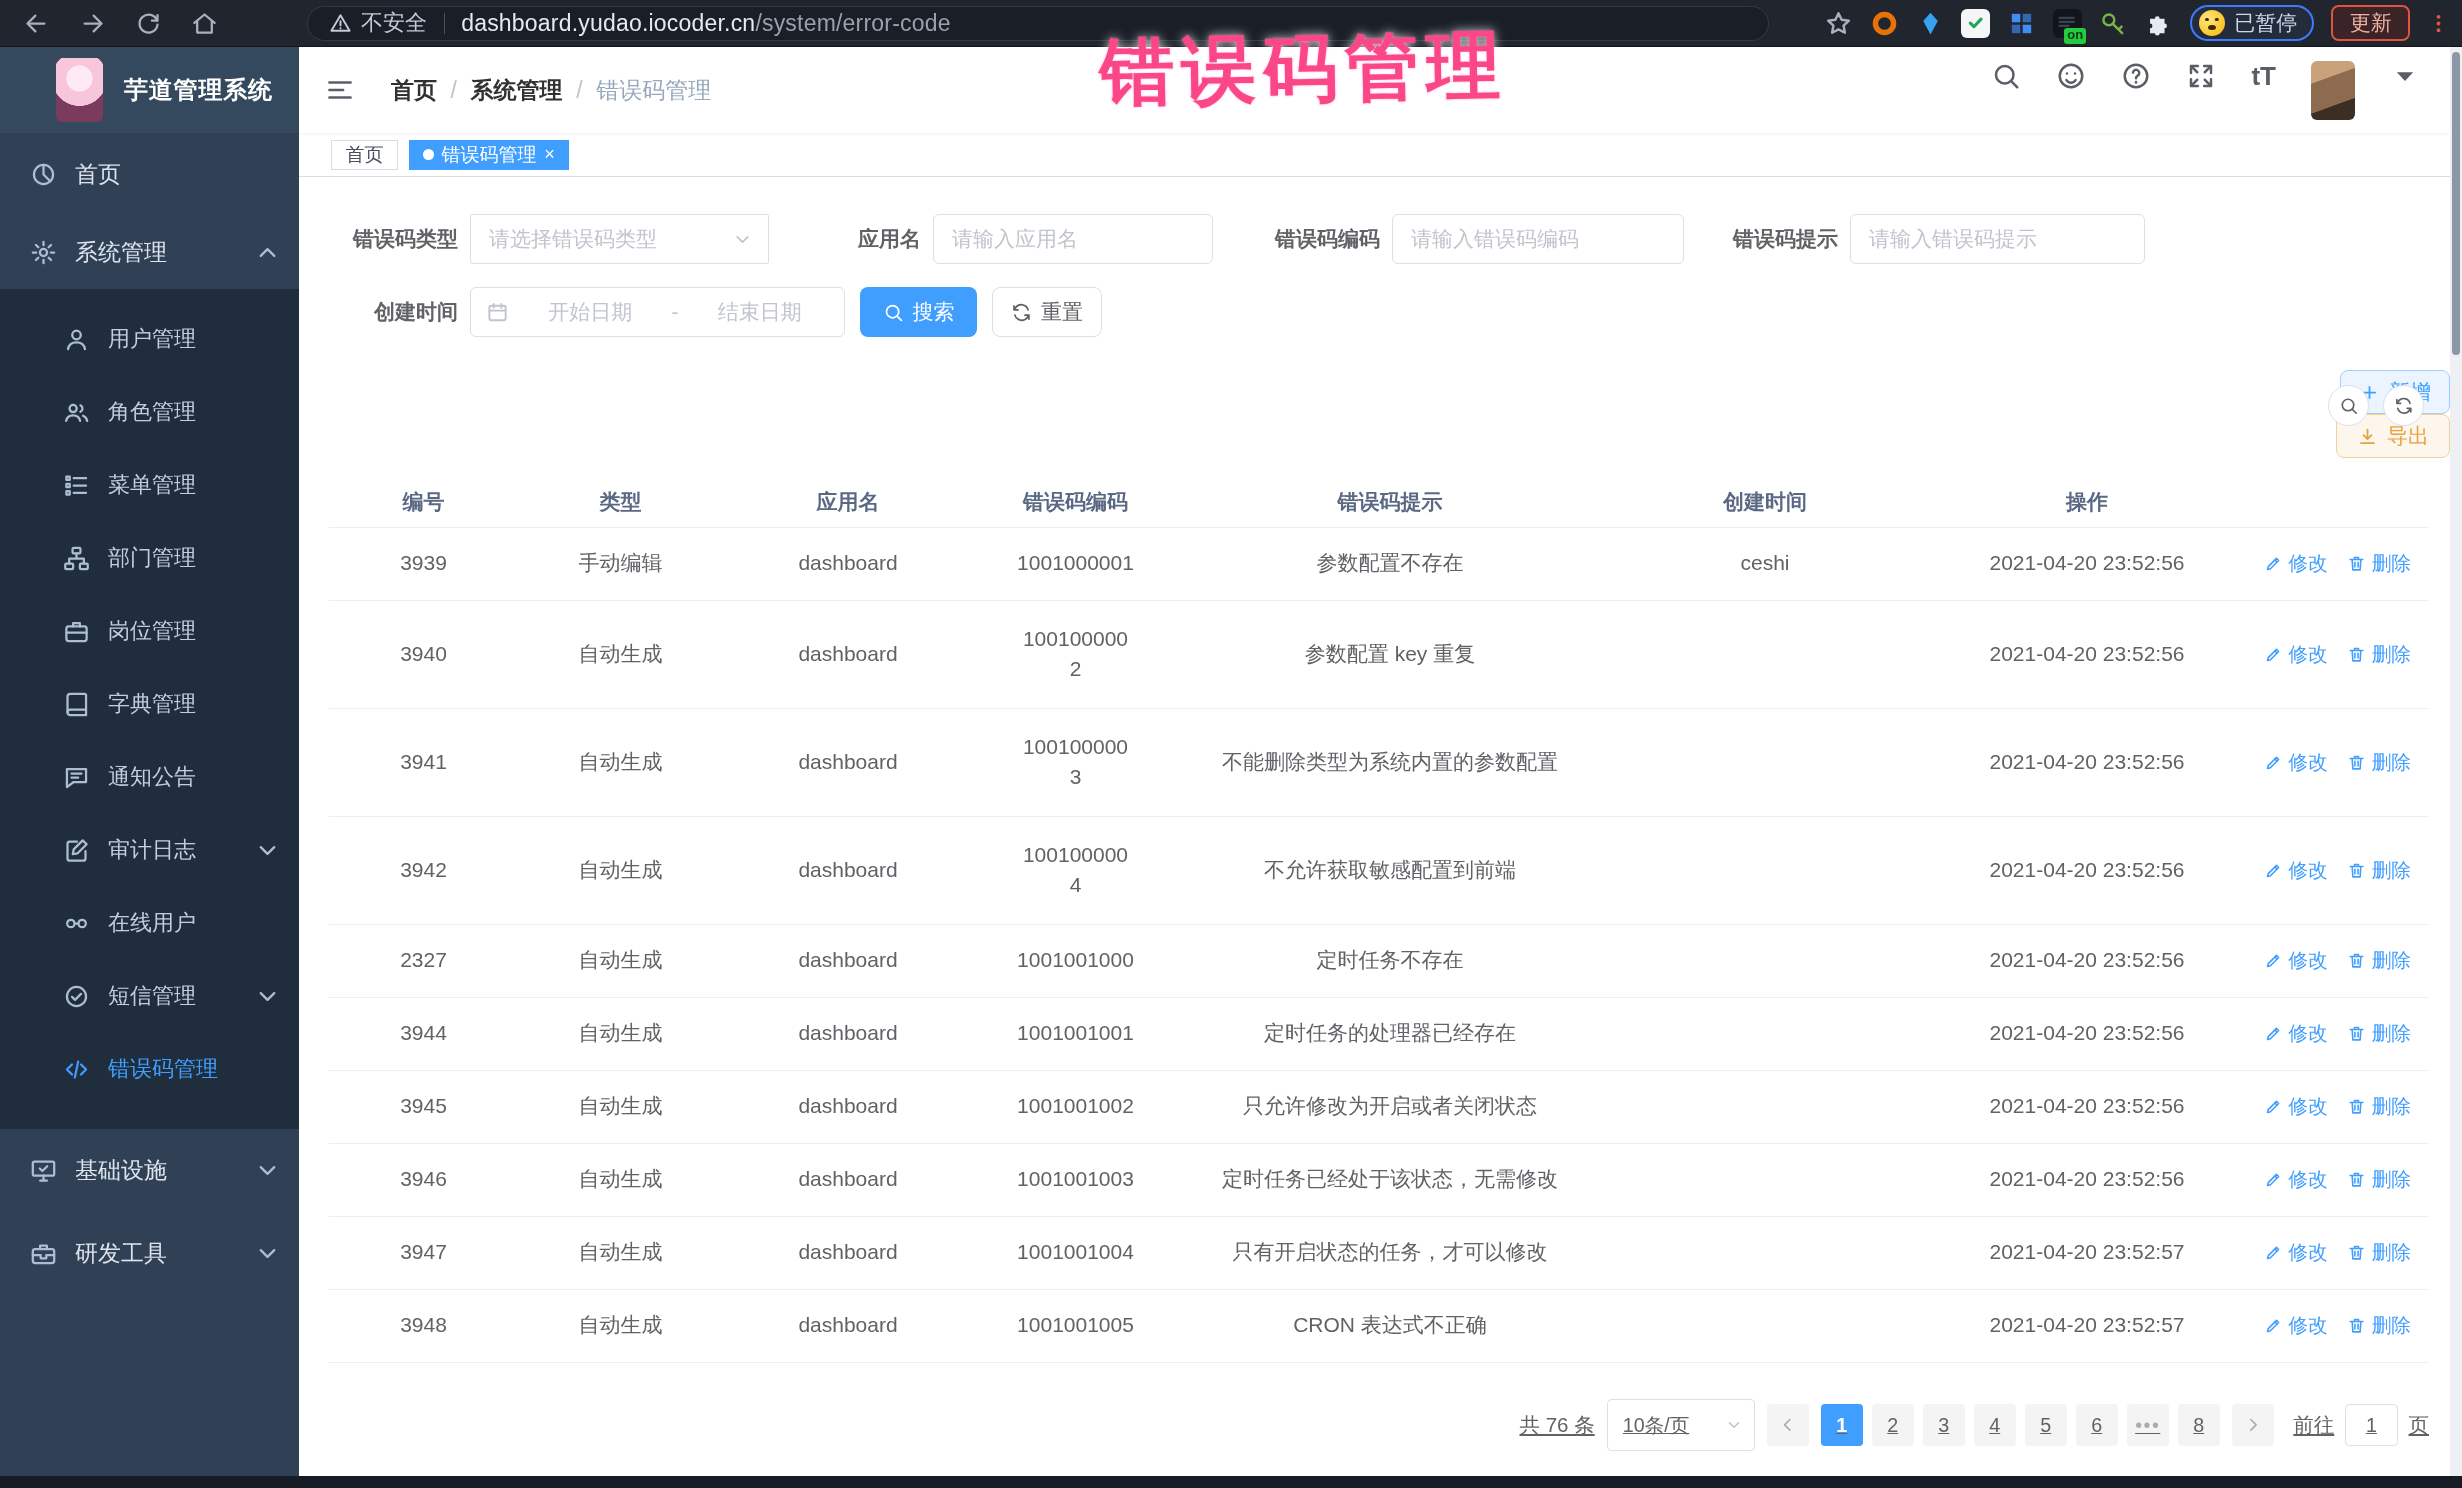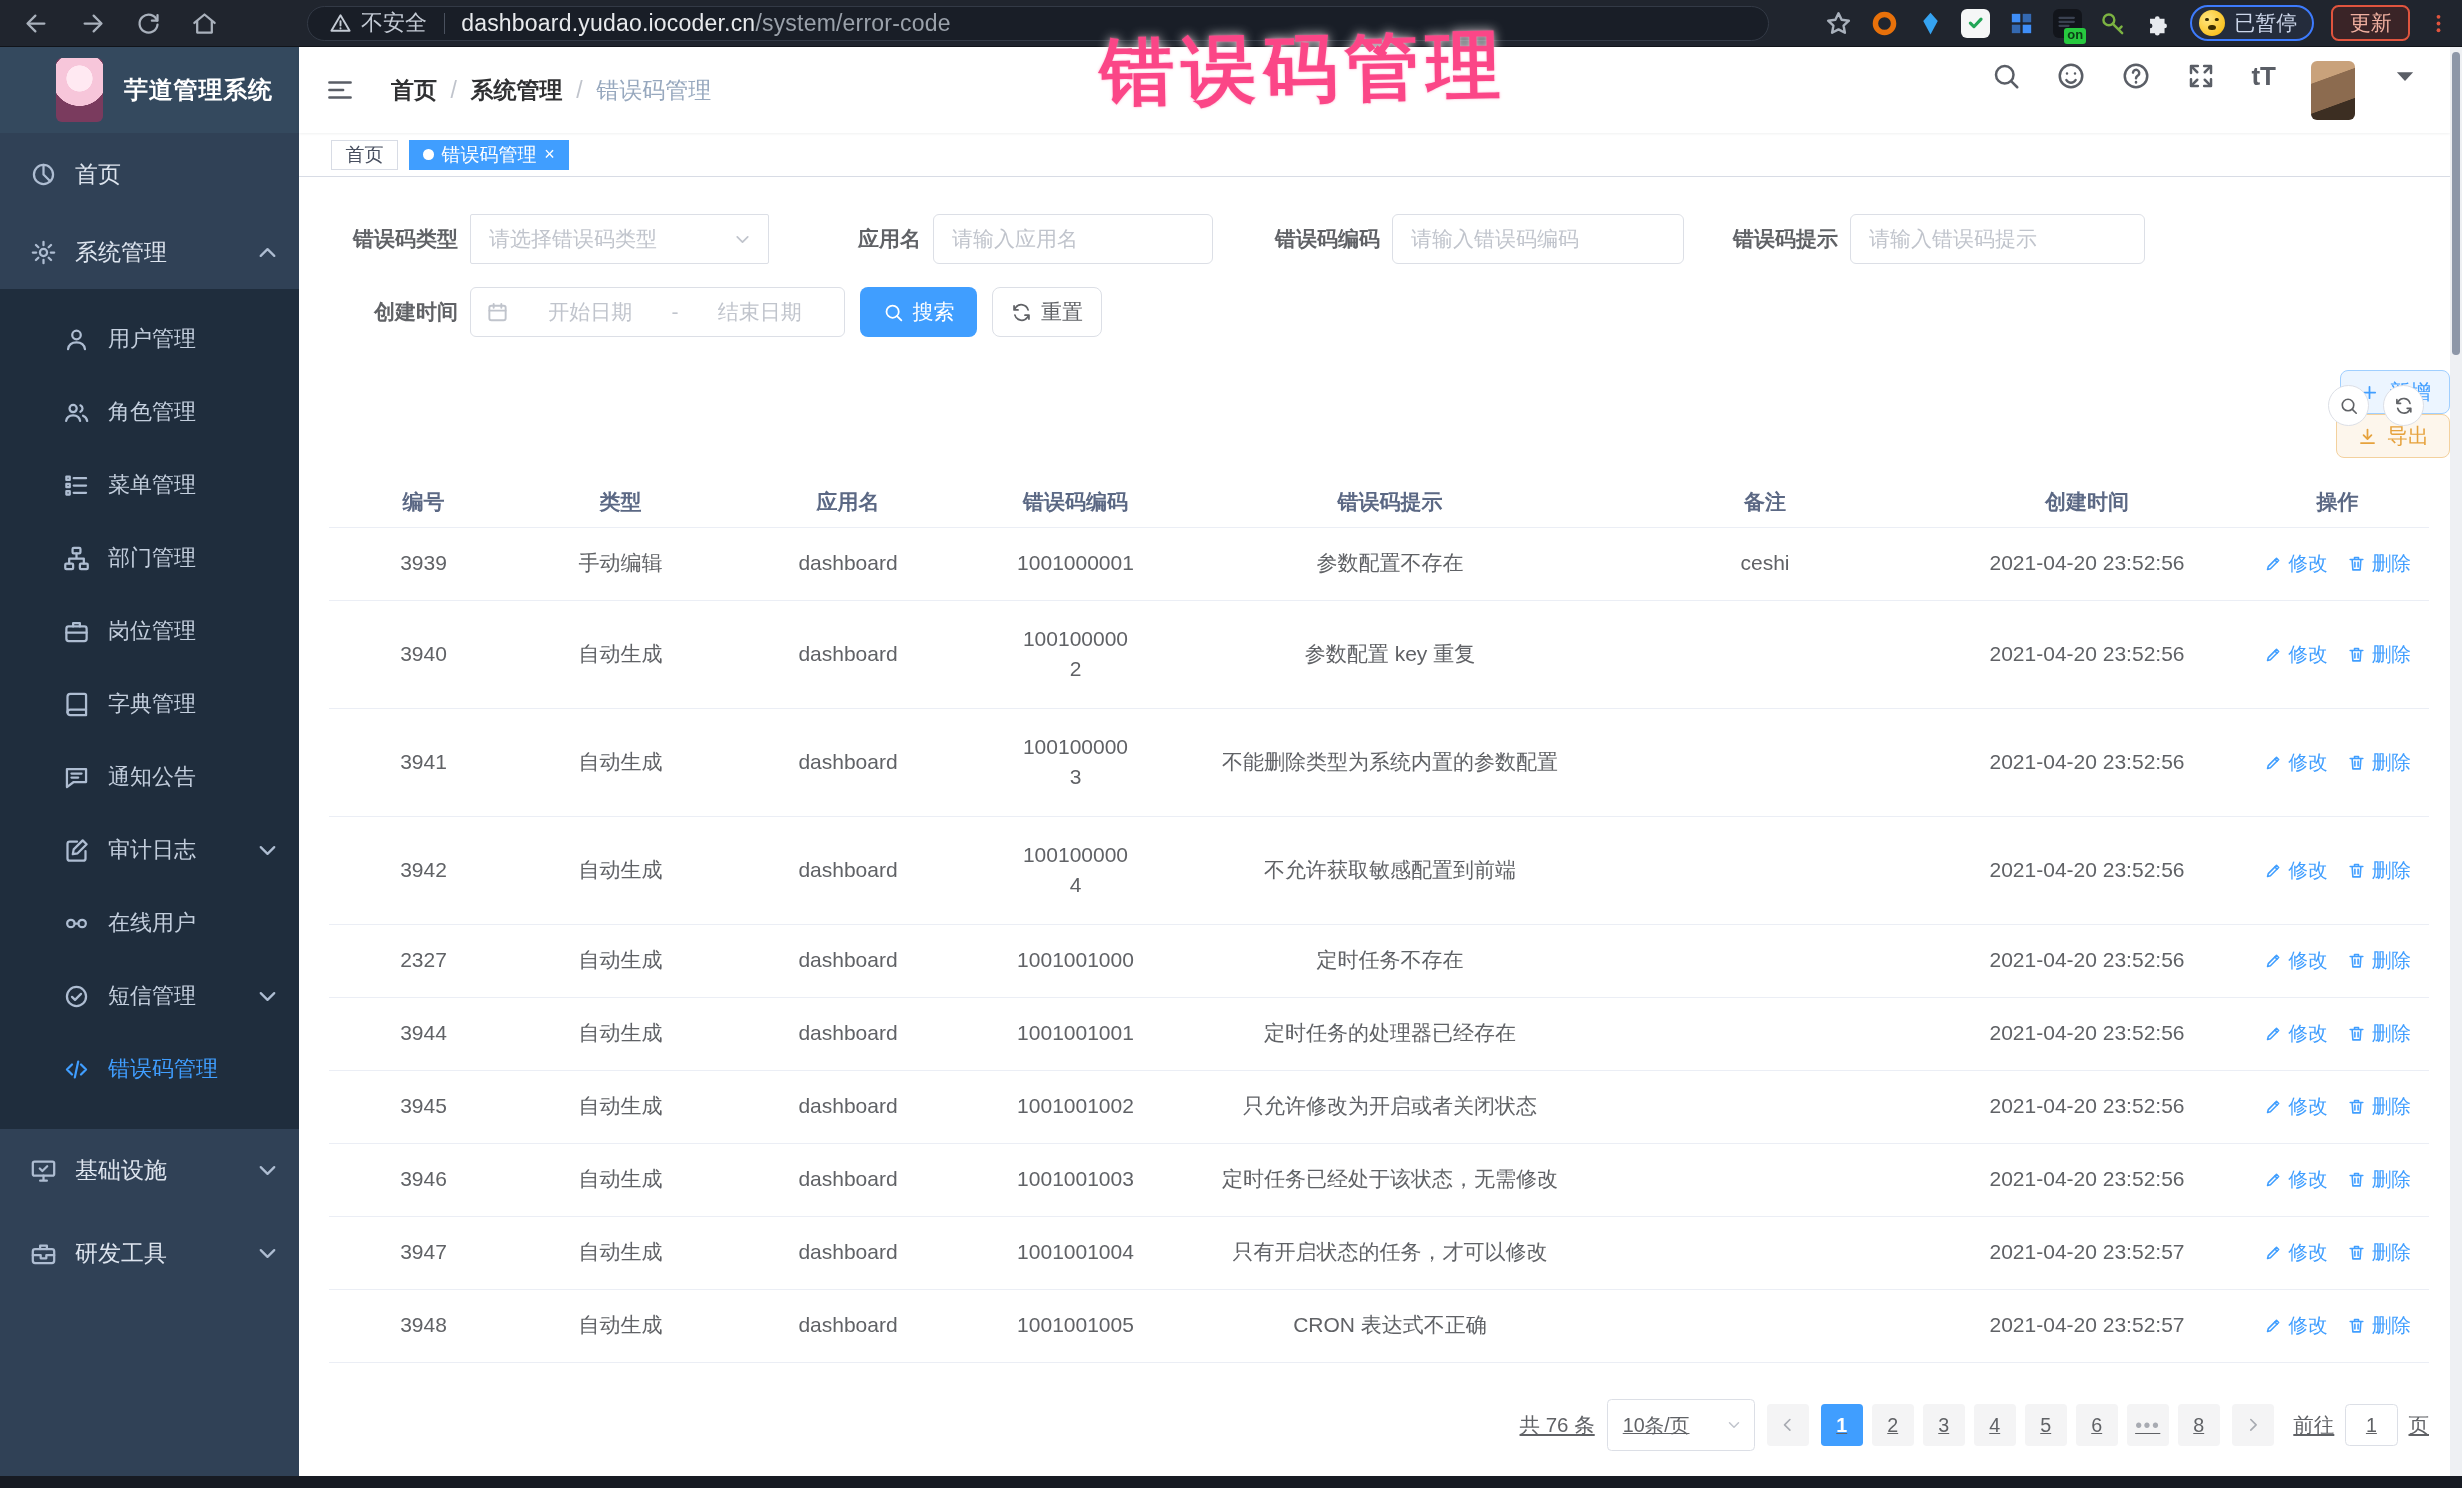--- a/index.html
+++ b/index.html
@@ -597,21 +597,20 @@
       </span>
   </div>
 
   <div class="table">
     <div class="trow thead" id="table-head">
         <div class="tcell">编号</div>
         <div class="tcell">类型</div>
         <div class="tcell">应用名</div>
         <div class="tcell">错误码编码</div>
         <div class="tcell">错误码提示</div>
-        <div class="tcell">备注</div>
         <div class="tcell">创建时间</div>
         <div class="tcell">操作</div>
       </div>
     <div class="tbody" id="table-body">
         <div class="trow">
           <div class="tcell">3939</div>
           <div class="tcell">手动编辑</div>
           <div class="tcell">dashboard</div>
           <div class="tcell pre">1001000001</div>
           <div class="tcell">参数配置不存在</div>

